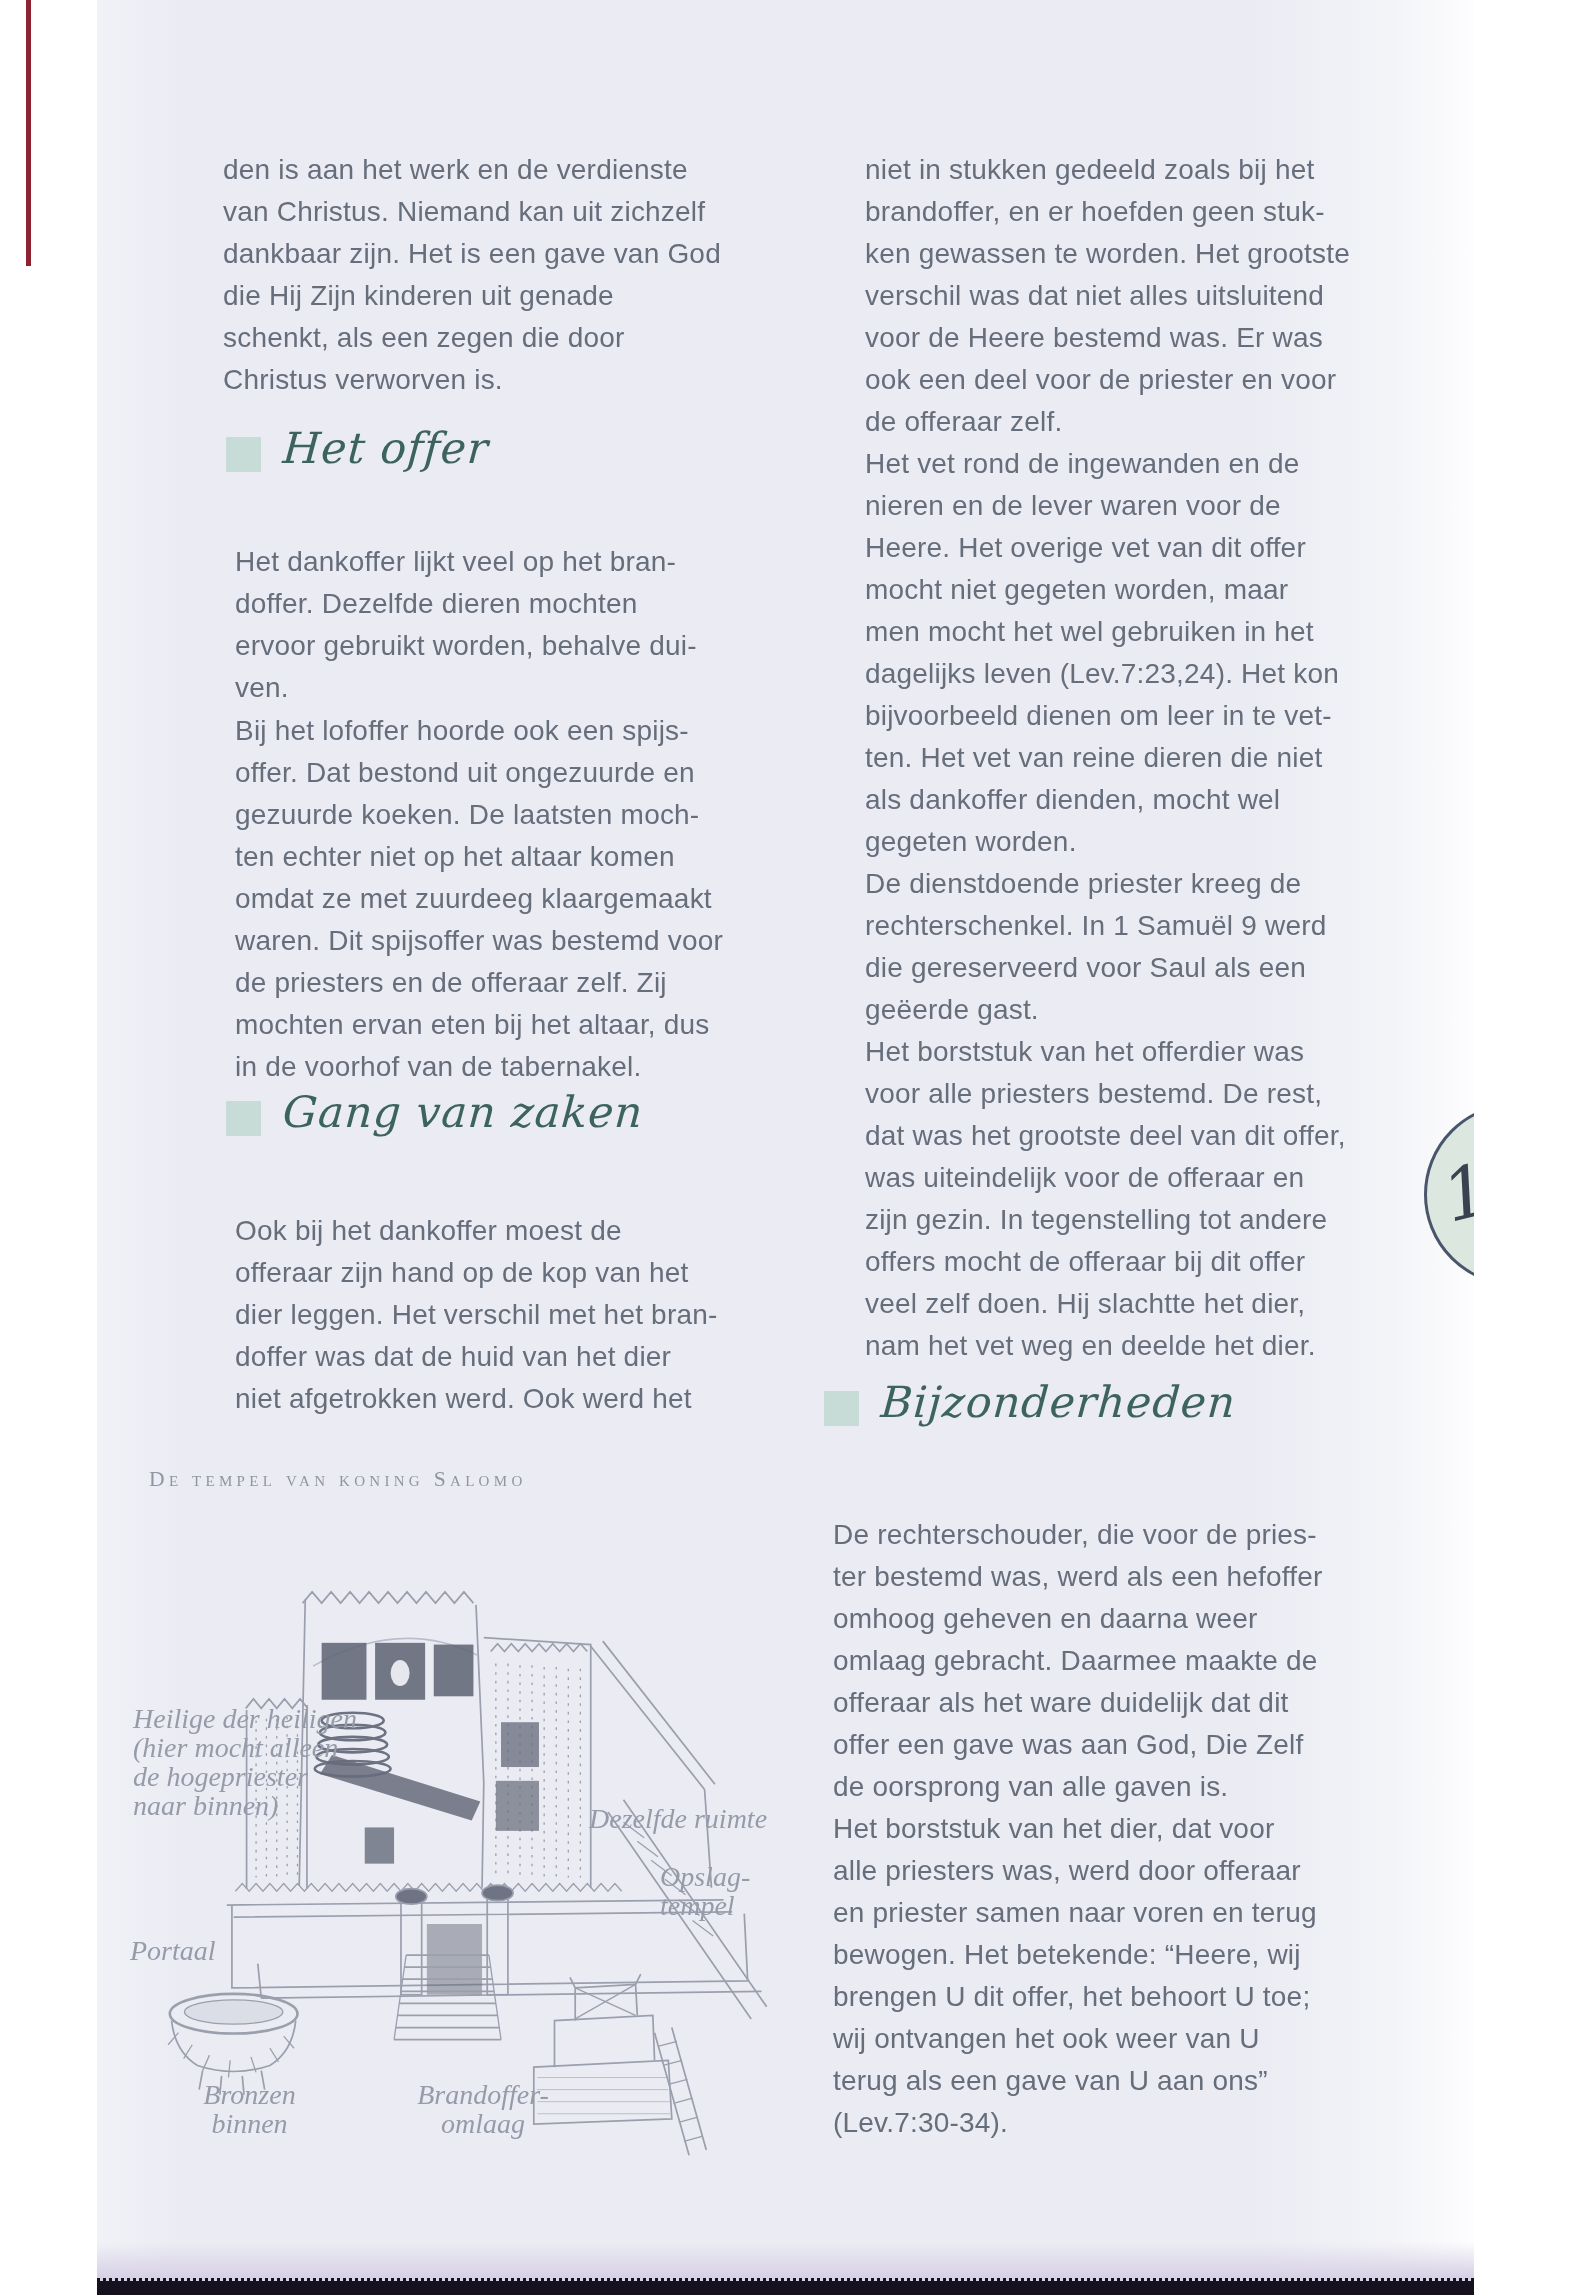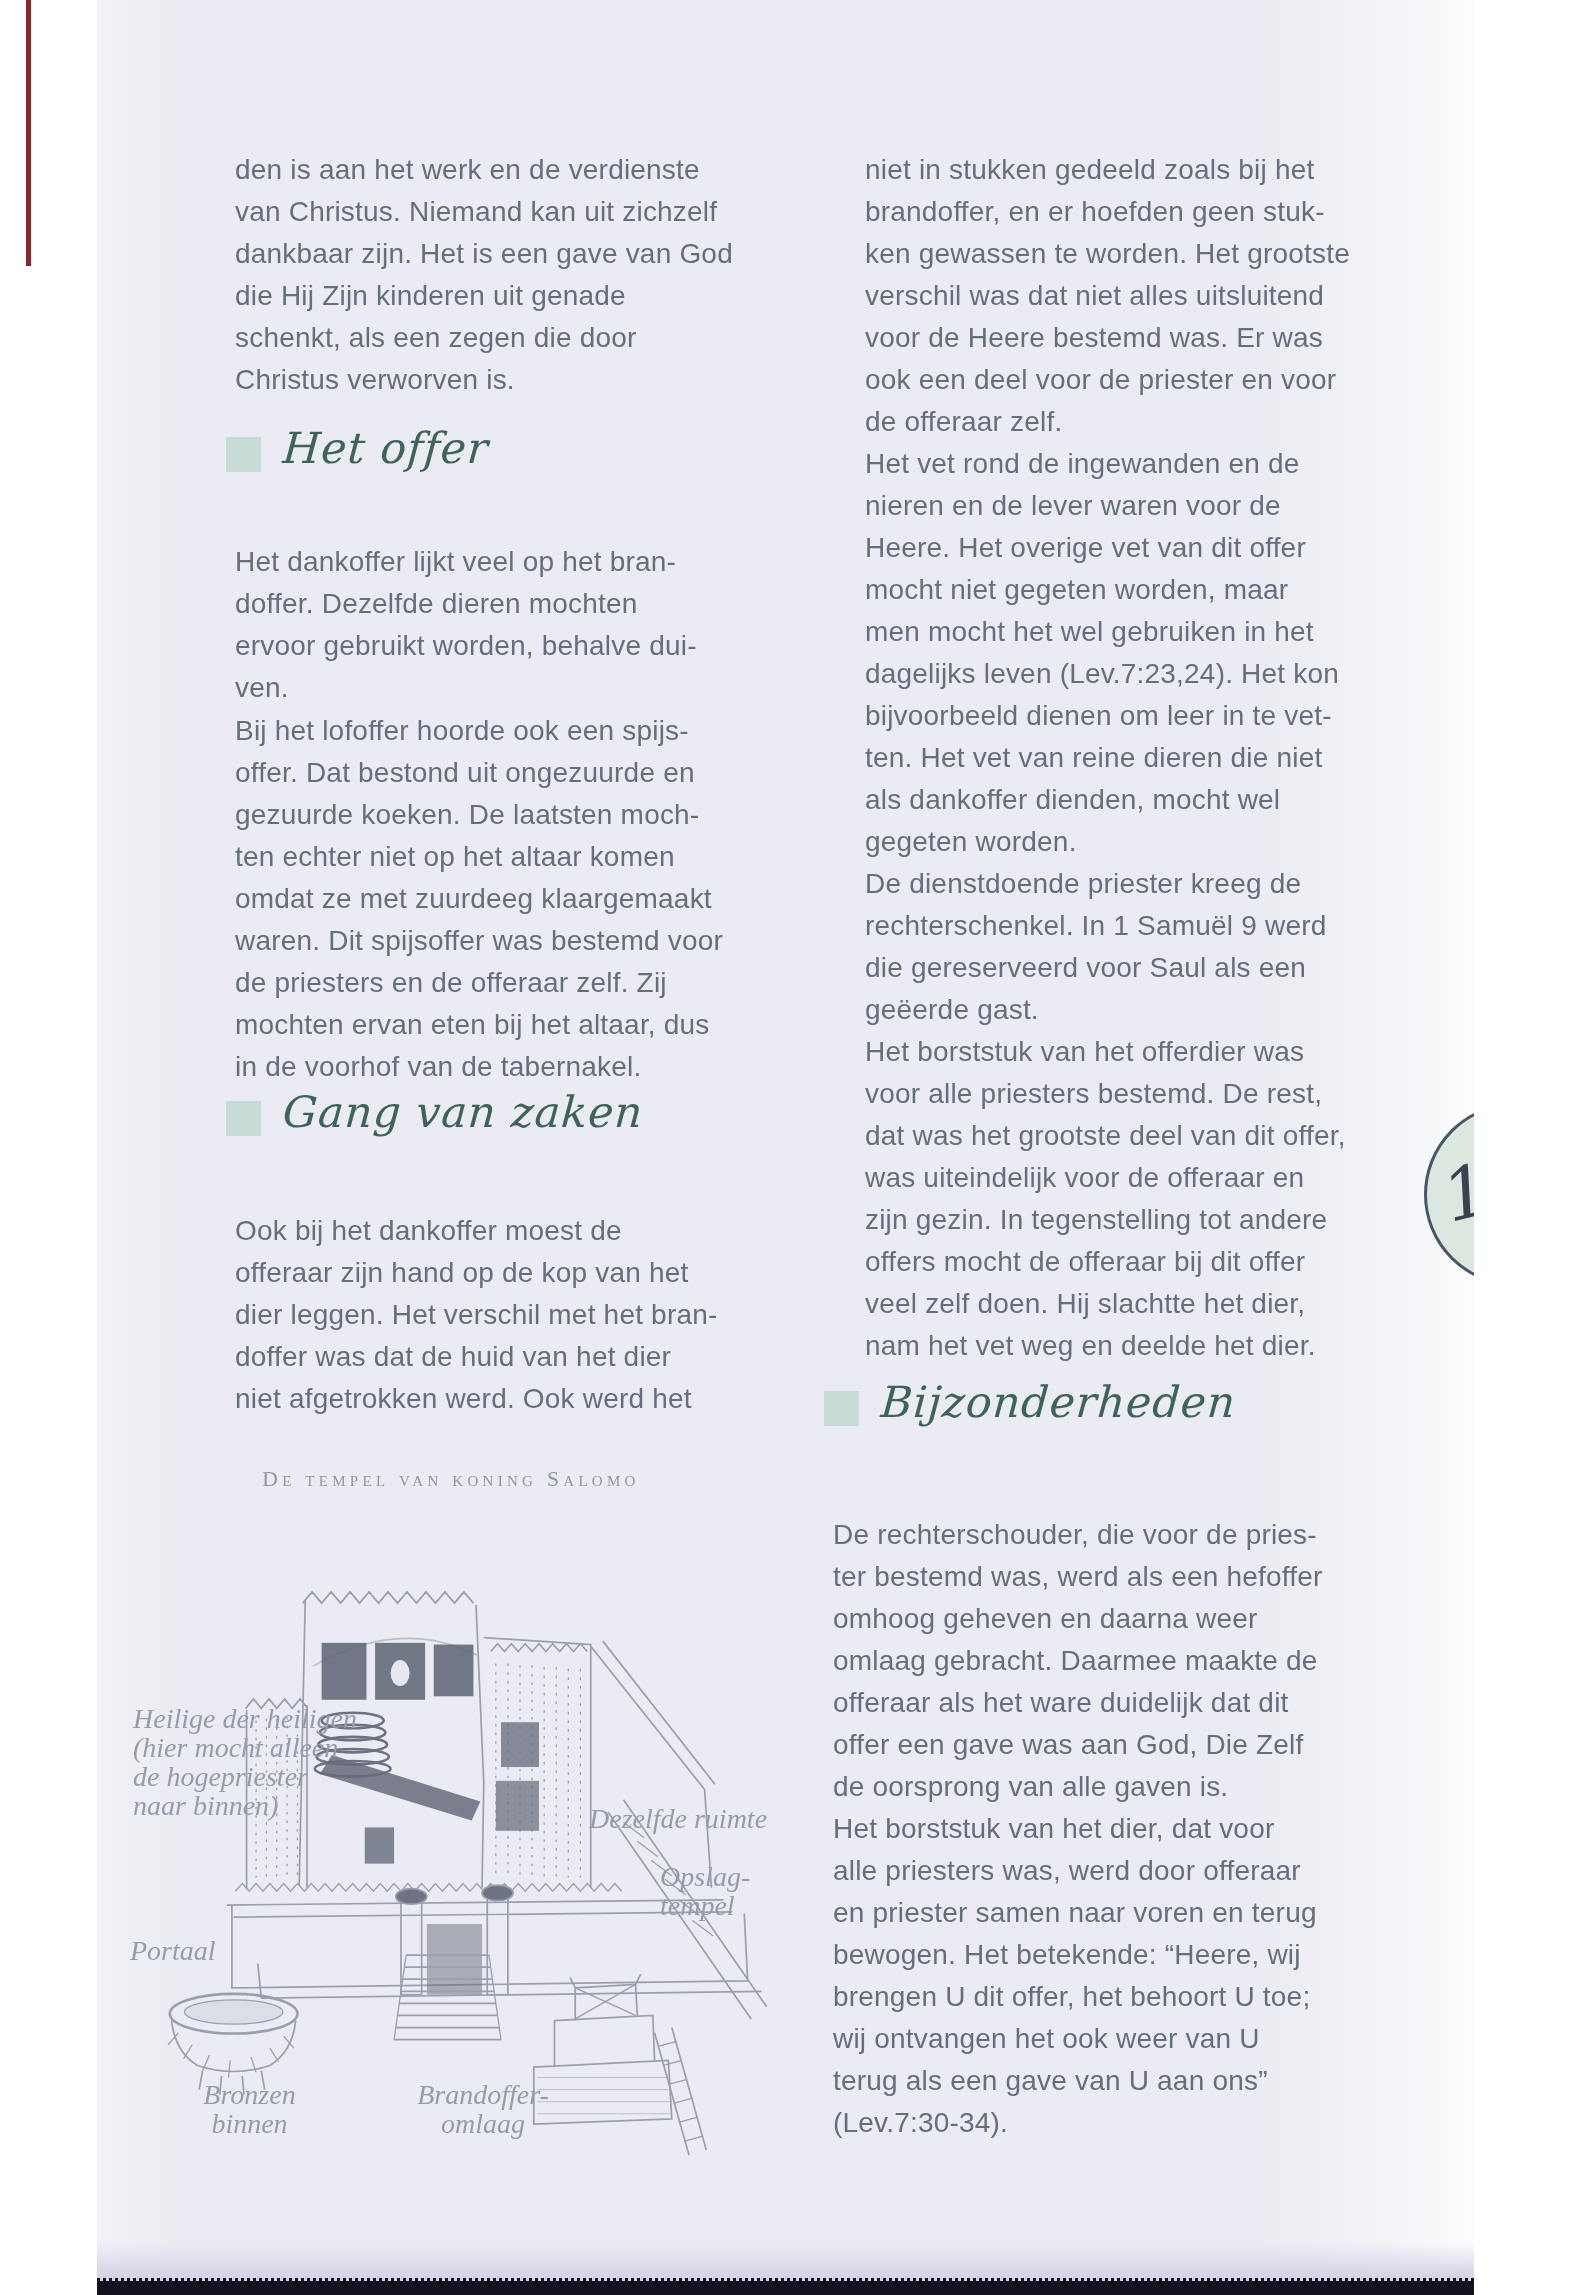--- a/index.html
+++ b/index.html
@@ -19,21 +19,21 @@
     font-size:28px; line-height:42px; color:#666d7b; letter-spacing:0.2px; width:587px;
   }
   .heading { position:absolute; display:flex; align-items:flex-start; gap:22.4px; }
   .heading .sq { width:35px; height:35px; background:#c7dcd6; margin-top:14px; flex:0 0 auto; }
   .heading .t {
     font-family:"DejaVu Serif", serif; font-style:italic;
     font-size:43px; color:#3d635d; letter-spacing:0.9px; transform:skewX(-4deg);
     white-space:nowrap;
   }
   .caption {
-    position:absolute; left:52px; top:1467px; width:604px; text-align:center;
+    position:absolute; left:52px; top:1467px; width:604px; 
     font-family:"Liberation Serif", serif; font-variant:small-caps;
     letter-spacing:4.3px; font-size:21.6px; color:#8f95a3;
   }
   .lbl {
     position:absolute; font-family:"Liberation Serif", serif; font-style:italic;
     font-size:28px; line-height:29px; color:#959ba9; white-space:pre-line;
   }
   .lbl.center { text-align:center; }
   .illu { position:absolute; left:8.6px; top:1515px; }
   .pagenum {
@@ -55,21 +55,21 @@
     background:repeating-linear-gradient(90deg,#16111e 0 2.6px, rgba(22,17,30,0) 2.6px 6px);
   }
 </style>
 </head>
 <body>
 
 <div class="red-line"></div>
 
 <div class="page">
 
-  <p class="para" style="left:138px; top:121px;">den is aan het werk en de verdienste
+  <p class="para" style="left:126px; top:121px;">den is aan het werk en de verdienste
 van Christus. Niemand kan uit zichzelf
 dankbaar zijn. Het is een gave van God
 die Hij Zijn kinderen uit genade
 schenkt, als een zegen die door
 Christus verworven is.</p>
 
   <div class="heading" style="left:129px; top:423px;">
     <span class="sq"></span>
     <span class="t">Het offer</span>
   </div>

